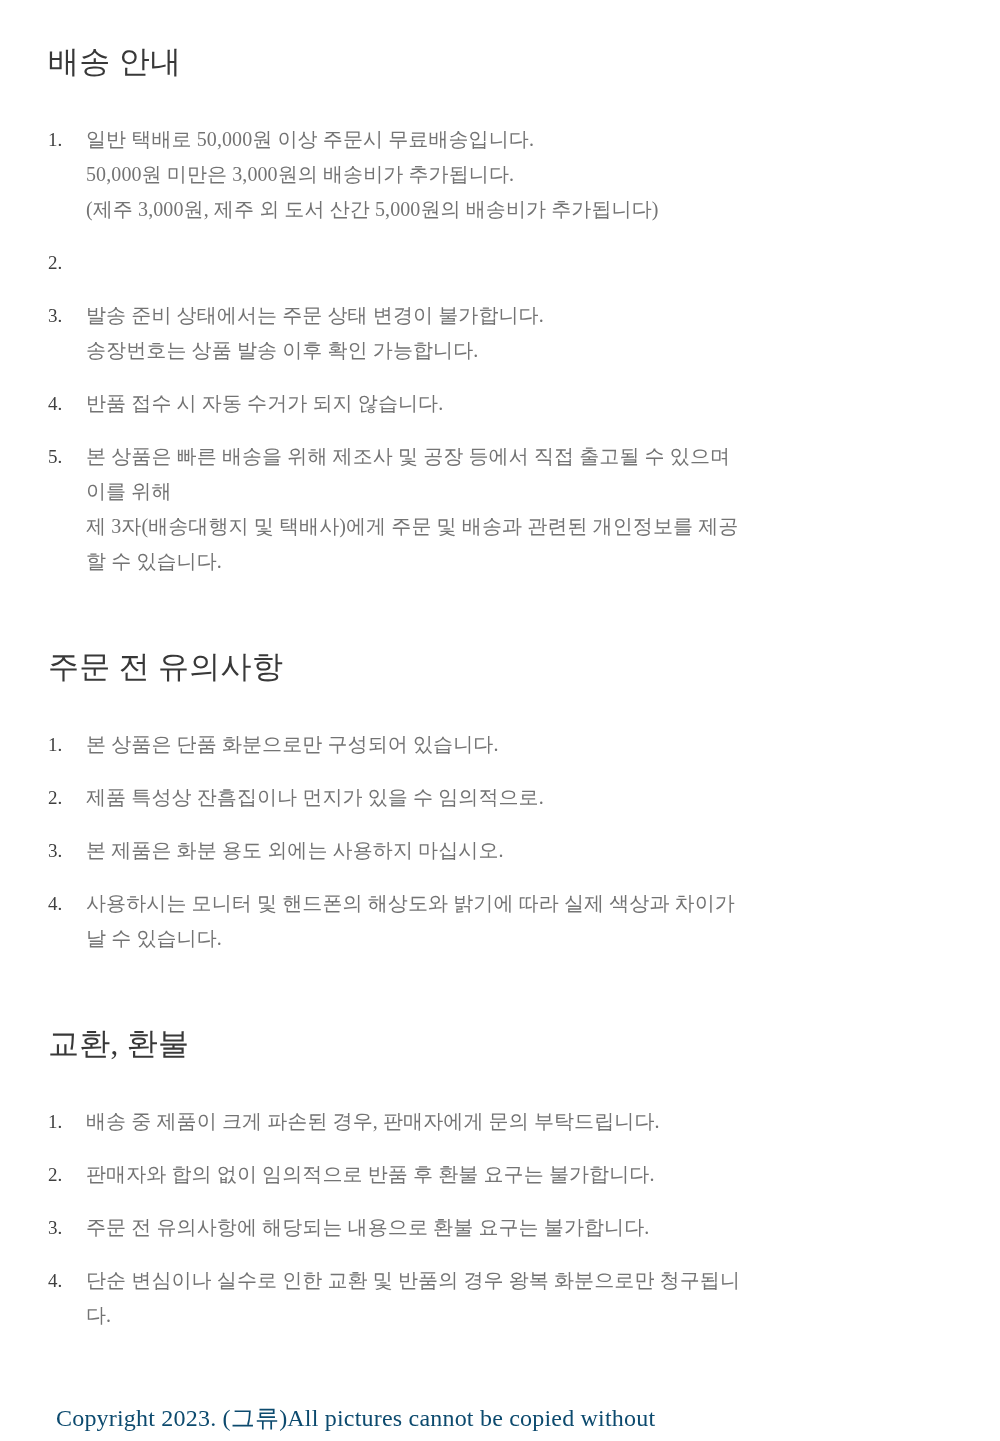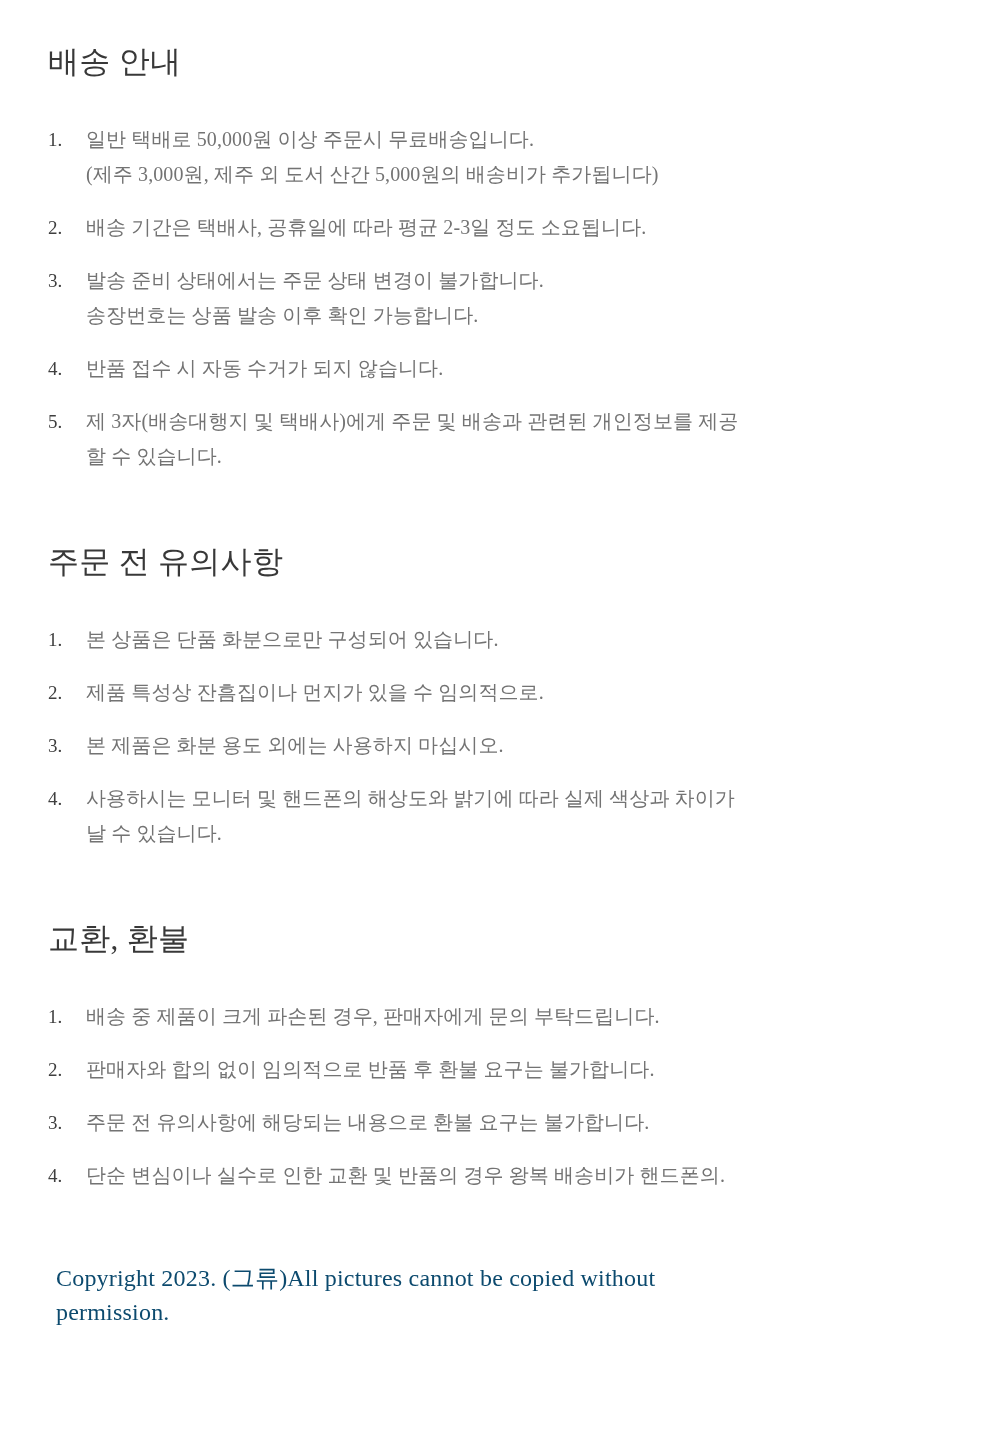--- a/index.html
+++ b/index.html
@@ -73,28 +73,28 @@
 
 <main class="page">
   <div id="sections">
   <section class="doc-section">
     <h2 class="section-title">배송 안내</h2>
     <ol class="item-list">
   <li class="list-item">
     <span class="item-number">1.</span>
     <div class="item-lines">
               <div class="item-line">일반 택배로 50,000원 이상 주문시 무료배송입니다.</div>
+              <div class="item-line">50,000원 미만은 3,000원의 배송비가 추가됩니다.</div>
               <div class="item-line">(제주 3,000원, 제주 외 도서 산간 5,000원의 배송비가 추가됩니다)</div>
             </div>
   </li>
 
   <li class="list-item">
     <span class="item-number">2.</span>
     <div class="item-lines">
-              <div class="item-line">배송 기간은 택배사, 공휴일에 따라 평균 2-3일 정도 소요됩니다.</div>
             </div>
   </li>
 
   <li class="list-item">
     <span class="item-number">3.</span>
     <div class="item-lines">
               <div class="item-line">발송 준비 상태에서는 주문 상태 변경이 불가합니다.</div>
               <div class="item-line">송장번호는 상품 발송 이후 확인 가능합니다.</div>
             </div>
   </li>
@@ -102,20 +102,21 @@
   <li class="list-item">
     <span class="item-number">4.</span>
     <div class="item-lines">
               <div class="item-line">반품 접수 시 자동 수거가 되지 않습니다.</div>
             </div>
   </li>
 
   <li class="list-item">
     <span class="item-number">5.</span>
     <div class="item-lines">
+              <div class="item-line">본 상품은 빠른 배송을 위해 제조사 및 공장 등에서 직접 출고될 수 있으며 이를 위해</div>
               <div class="item-line">제 3자(배송대행지 및 택배사)에게 주문 및 배송과 관련된 개인정보를 제공할 수 있습니다.</div>
             </div>
   </li>
 </ol>
   </section>
 
   <section class="doc-section">
     <h2 class="section-title">주문 전 유의사항</h2>
     <ol class="item-list">
   <li class="list-item">
@@ -168,21 +169,21 @@
   <li class="list-item">
     <span class="item-number">3.</span>
     <div class="item-lines">
               <div class="item-line">주문 전 유의사항에 해당되는 내용으로 환불 요구는 불가합니다.</div>
             </div>
   </li>
 
   <li class="list-item">
     <span class="item-number">4.</span>
     <div class="item-lines">
-              <div class="item-line">단순 변심이나 실수로 인한 교환 및 반품의 경우 왕복 배송비가 핸드폰의.</div>
+              <div class="item-line">단순 변심이나 실수로 인한 교환 및 반품의 경우 왕복 화분으로만 청구됩니다.</div>
             </div>
   </li>
 </ol>
   </section>
 </div>
   <footer class="page-footer">
     <p class="copyright">Copyright 2023. (그류)All pictures cannot be copied without permission.</p>
   </footer>
 </main>
 

